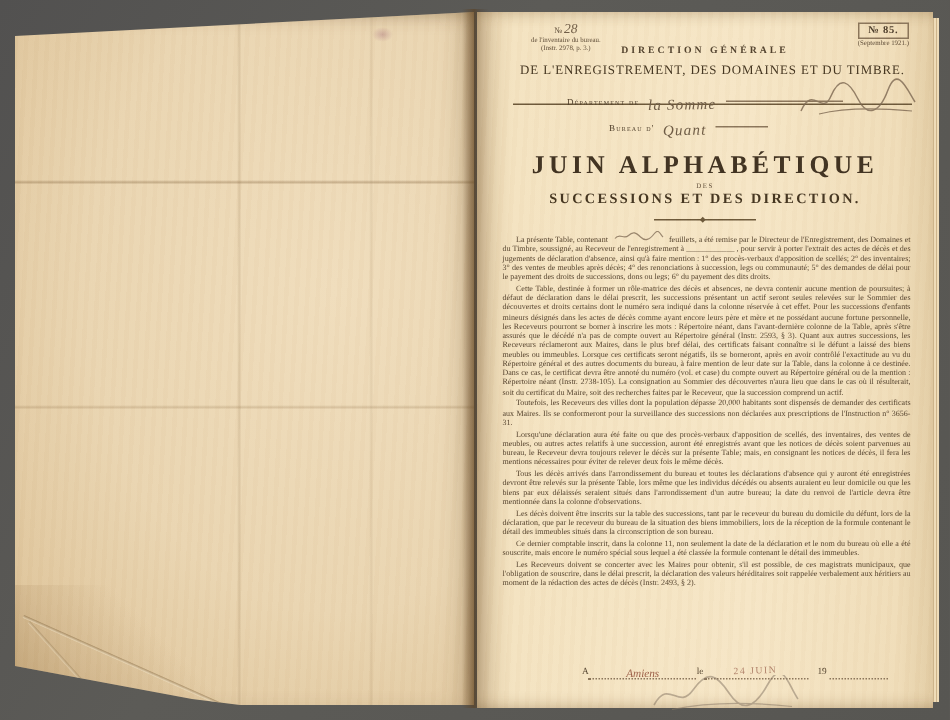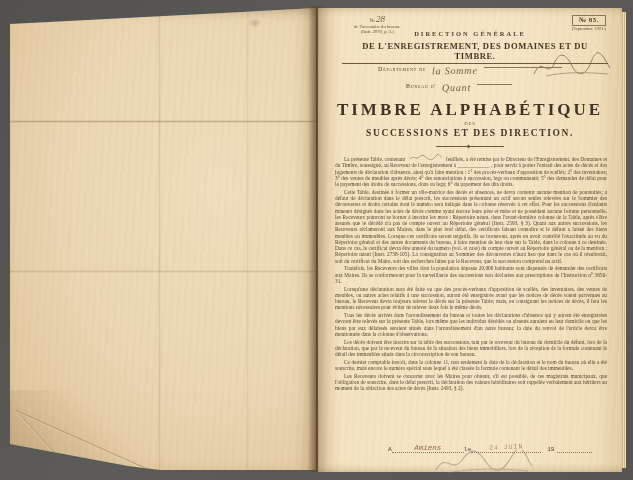--- a/index.html
+++ b/index.html
@@ -37,42 +37,42 @@
     background:repeating-linear-gradient(to right,#cdb48b 0 1px,#efdcb8 1px 2px);}
 
   .tiny{font-size:4.6px;line-height:5.4px;color:#5d4b36;}
   .inv-block{position:absolute;left:36px;top:6px;text-align:center;}
   .inv-no{font-size:5.5px;color:#5d4b36;}
   .hw{font-style:italic;color:#6d5a44;}
   .inv-no .hw{font-size:9px;}
   .form-no-block{position:absolute;right:16px;top:7px;text-align:center;}
   .formno{font-size:7px;font-weight:bold;letter-spacing:.5px;border:.5px solid #8a755a;padding:0 4px 1px;}
   .direction{position:absolute;left:0;right:0;top:22px;text-align:center;font-size:6.5px;letter-spacing:2px;font-weight:bold;color:#51412d;}
-  .administration{position:absolute;left:24px;right:14px;top:33px;text-align:center;font-size:8.6px;font-weight:bold;letter-spacing:.6px;
-    border-bottom:.7px solid #6b5738;padding-bottom:2px;color:#43341f;}
+  .administration{position:absolute;left:24px;right:14px;top:33px;text-align:center;font-size:8.6px;font-weight:normal;letter-spacing:.6px;
+    border-bottom:.7px solid #6b5738;padding-bottom:18px;color:#43341f;}
   .field-line{position:absolute;display:flex;align-items:flex-start;font-size:6px;letter-spacing:.8px;color:#51412d;}
   .field-line .lbl{font-variant:small-caps;white-space:nowrap;}
   .field-line .val{font-size:10px;line-height:9px;font-style:italic;color:#6d5a44;padding:0 6px;white-space:nowrap;transform:rotate(-1deg);}
   .field-line .rule{flex:1;border-bottom:.6px solid #8a755a;height:1px;}
   .dept{left:60px;right:60px;top:58px;}
   .bureau{left:88px;right:110px;top:75px;}
   .sig-top{position:absolute;right:8px;top:44px;opacity:.8;}
 
   .title1{position:absolute;left:0;right:0;top:92px;text-align:center;font-size:17px;font-weight:bold;letter-spacing:3px;color:#3f3120;}
   .title2{position:absolute;left:0;right:0;top:113px;text-align:center;font-size:4.6px;letter-spacing:1px;color:#5d4b36;}
   .title3{position:absolute;left:0;right:0;top:120px;text-align:center;font-size:9.5px;font-weight:bold;letter-spacing:1.6px;color:#43341f;}
   .title-rule{position:absolute;left:118px;width:68px;top:136px;height:4px;}
   .title-rule:before{content:"";position:absolute;left:0;right:0;top:2px;border-top:.7px solid #6b5738;}
   .title-rule:after{content:"";position:absolute;left:30px;top:0;width:5px;height:5px;background:#6b5738;transform:rotate(45deg) scale(.55);}
 
   .bodytext{position:absolute;left:17px;top:146px;width:272px;font-size:5.35px;line-height:6.25px;text-align:justify;color:#55432e;}
   .bodytext p{margin:0 0 1.5px 0;text-indent:9px;}
   .squig{vertical-align:baseline;margin:0 2px;opacity:.75;}
 
-  .footer{position:absolute;left:70px;right:30px;top:436px;display:flex;align-items:flex-end;font-size:6.2px;color:#51412d;font-family:Liberation Mono, monospace;}
+  .footer{position:absolute;left:70px;right:30px;top:436px;display:flex;font-size:6.2px;color:#51412d;}
   .dotline{border-bottom:.6px dotted #8a755a;text-align:center;height:8px;}
   .dotline.place{width:72px;}
   .dotline.date{width:70px;}
   .dotline.short{flex:1;}
   .hw-red{font-style:italic;font-size:7.5px;color:#9c5f47;}
   .stamp{font-size:6.5px;letter-spacing:1px;color:#a4705a;opacity:.85;transform:rotate(-2deg);display:inline-block;}
   .yr{margin-left:6px;margin-right:2px;}
   .sig-bottom{position:absolute;left:110px;top:442px;opacity:.55;}
 
   .paper-noise{position:absolute;inset:0;pointer-events:none;opacity:.5;
@@ -127,21 +127,21 @@
       <span class="val">la Somme</span>
       <span class="rule"></span>
     </div>
 
     <div class="field-line bureau">
       <span class="lbl">Bureau d'</span>
       <span class="val">Quant</span>
       <span class="rule"></span>
     </div>
 
-    <div class="title1">TIMBRE ALPHABÉTIQUE</div>
+    <div class="title1">JUIN ALPHABÉTIQUE</div>
     <div class="title2">DES</div>
     <div class="title3">SUCCESSIONS ET DES DIRECTION.</div>
     <div class="title-rule"></div>
 
     <div class="bodytext">
       <p>
         <span>La présente Table, contenant</span>
         <svg class="squig" width="34" height="7" viewBox="0 0 34 7">
           <path d="M1 5 C4 1,7 6,10 3 S 15 1,18 4 S 24 6,27 2 S 31 2,33 4" fill="none" stroke="#7b6650" stroke-width=".8"></path>
         </svg>

